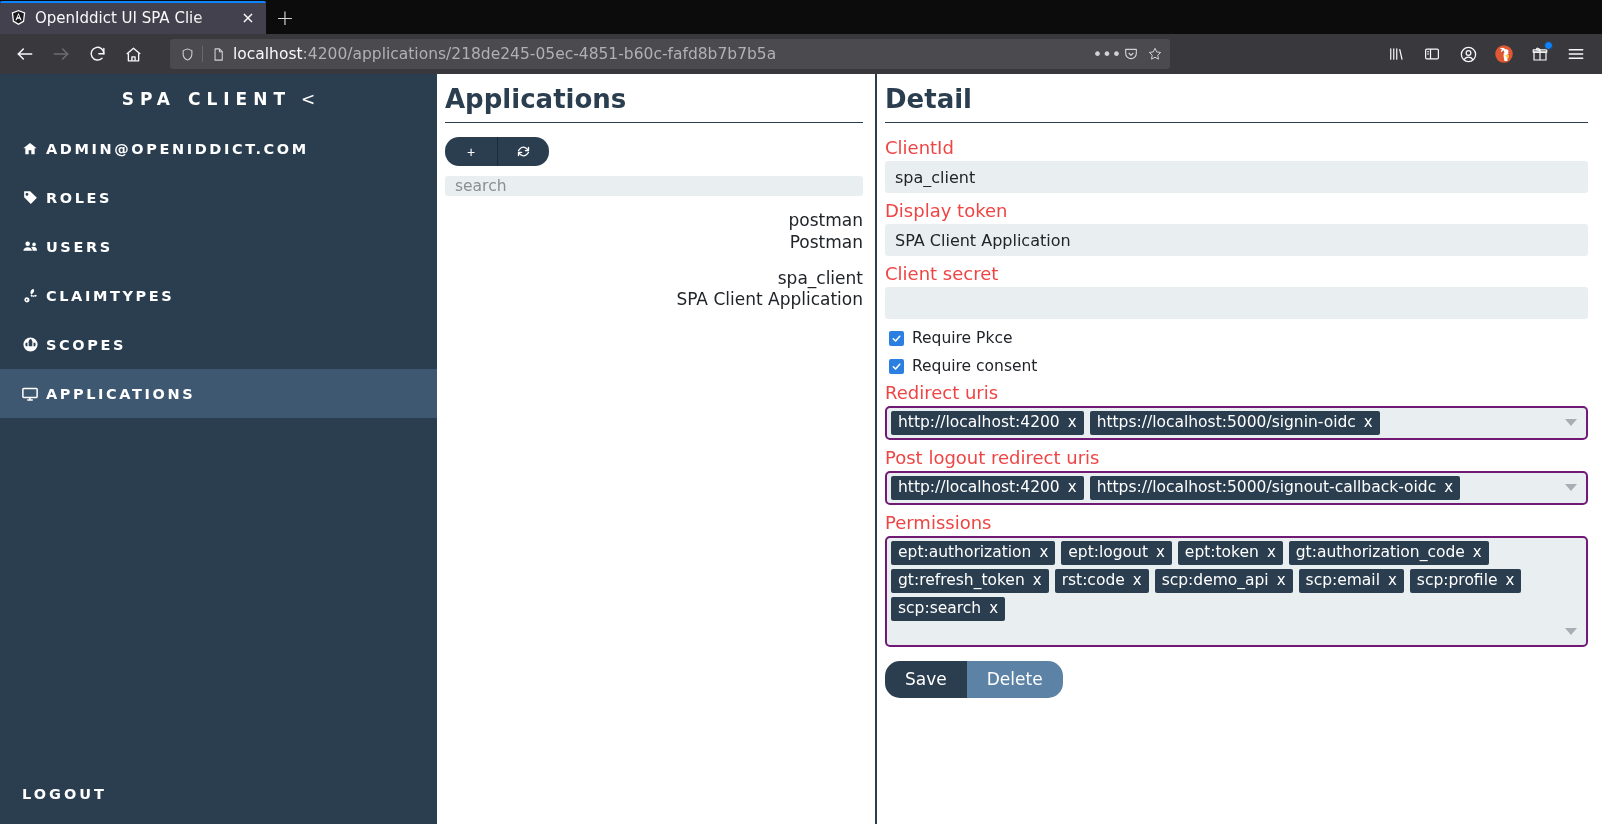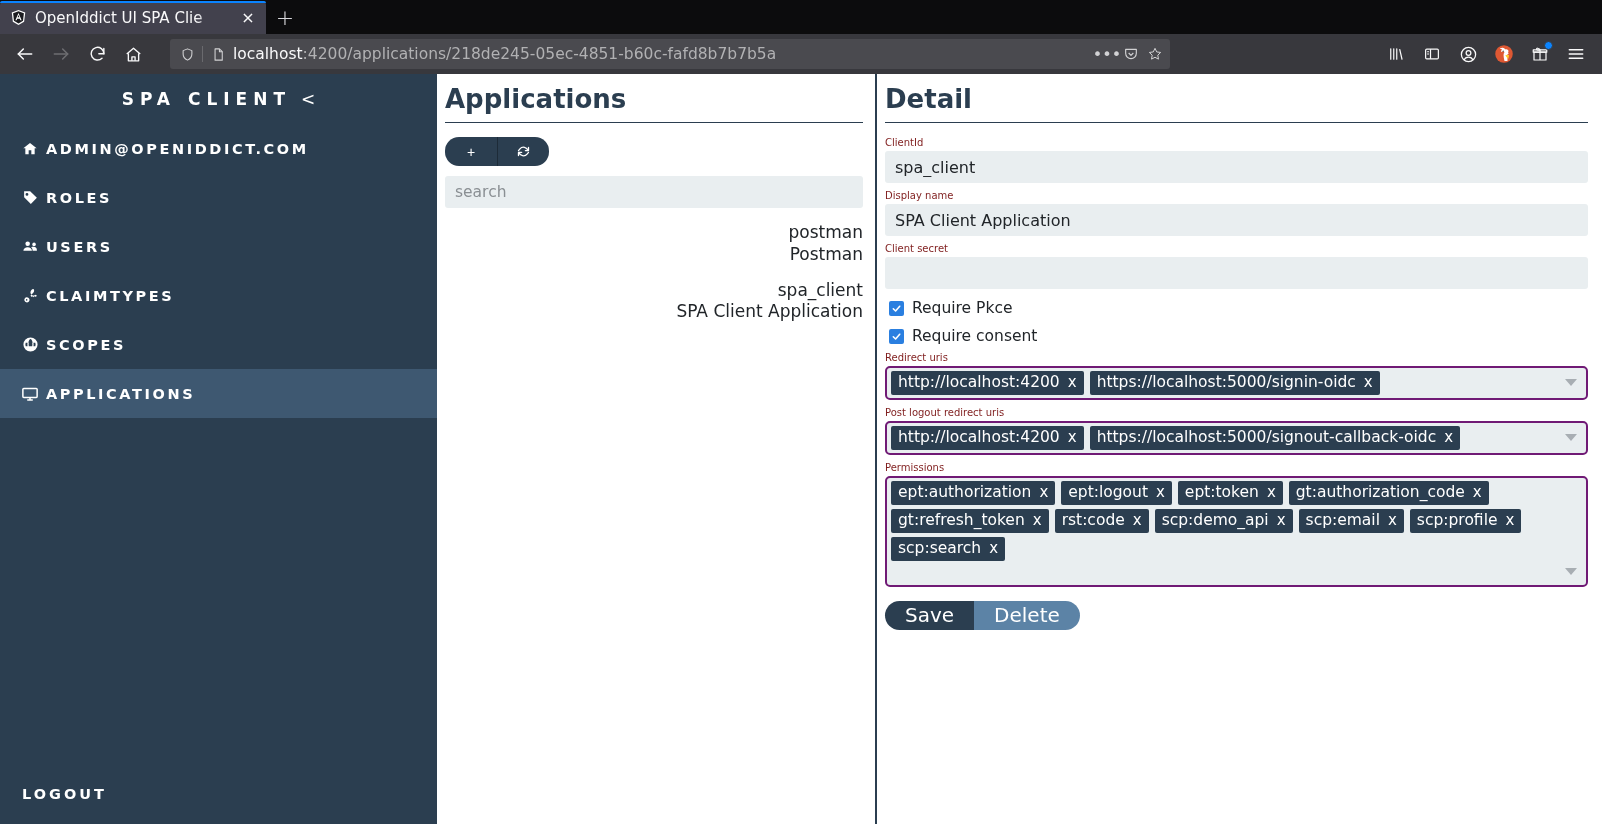--- a/index.html
+++ b/index.html
@@ -112,33 +112,33 @@
   .panel-rule { border-bottom: 1px solid #2b3e50; margin-bottom: 14px; }
   .btn-group { display: flex; margin-bottom: 10px; }
   .btn-group button {
     background: #2b3e50; color: #fff; border: none; height: 29px;
     font-size: 14px; cursor: pointer; display: flex; align-items: center;
     justify-content: center;
   }
   .btn-group button:first-child { border-radius: 14px 0 0 14px; width: 52px; }
   .btn-group button:last-child { border-radius: 0 14px 14px 0; width: 52px; border-left: 1px solid #1d2b38; }
   .search-input {
-    width: 100%; height: 32px; background: #e9eef0; border: none; border-radius: 3px;
+    width: 100%; height: 20px; background: #e9eef0; border: none; border-radius: 3px;
     padding: 0 10px; font-size: 15.5px; color: #4a4a4a;
     font-family: "DejaVu Sans", "Liberation Sans", sans-serif;
   }
   .search-input::placeholder { color: #8a8f93; }
   .app-list { margin-top: 14px; }
   .app-item { margin-bottom: 14px; line-height: 1.28; cursor: pointer; text-align: right; }
   .app-item .cid { font-size: 17px; color: #212529; }
   .app-item .dn { font-size: 17px; color: #212529; }
 
   
   .detail-panel { flex: 1 1 auto; padding: 0 14px 0 8px; overflow: hidden; }
-  .field-label { font-size: 10px; color: #7f1d1d; margin: 7px 0 3px 0; }
+  .field-label { font-size: 18px; color: #ef4444; margin: 7px 0 3px 0; }
   .field-input {
     width: 100%; height: 32px; background: #e9eef0; border: none; border-radius: 3px;
     padding: 0 10px; font-size: 16px; color: #212529;
     font-family: "DejaVu Sans", "Liberation Sans", sans-serif;
   }
   .check-row { display: flex; align-items: center; gap: 8px; margin: 10px 0 0 4px; }
   .cb {
     width: 15px; height: 15px; flex: 0 0 15px; border-radius: 2px;
     background: #2a7fe0; display: flex; align-items: center; justify-content: center;
   }
@@ -160,21 +160,21 @@
   .caret-down {
     position: absolute; right: 9px; width: 0; height: 0;
     border-left: 6px solid transparent; border-right: 6px solid transparent;
     border-top: 7px solid #a8aeb3;
   }
   .tagbox .caret-down { top: 11px; }
   .tagbox.tall .caret-down { top: auto; bottom: 10px; }
 
   .action-row { display: flex; margin-top: 14px; }
   .action-row button {
-    border: none; height: 29px; font-size: 20px; cursor: pointer; color: #fff;
+    border: none; height: 37px; font-size: 17px; cursor: pointer; color: #fff;
     font-family: "DejaVu Sans", "Liberation Sans", sans-serif;
   }
   .btn-save { background: #2b3e50; border-radius: 15px 0 0 15px; padding: 0 20px; }
   .btn-delete { background: #5c83a6; border-radius: 0 15px 15px 0; padding: 0 20px; }
 </style>
 </head>
 <body>
 
 <div id="browser">
 
@@ -402,21 +402,21 @@
       </div>
     </div>
 
     <div class="detail-panel">
       <div class="panel-title">Detail</div>
       <div class="panel-rule"></div>
 
       <div class="field-label">ClientId</div>
       <input class="field-input" type="text" value="spa_client" style="">
 
-      <div class="field-label">Display name</div>
+      <div class="field-label">Display token</div>
       <input class="field-input" type="text" value="SPA Client Application" style="">
 
       <div class="field-label">Client secret</div>
       <input class="field-input" type="text" value="" style="">
 
       <div class="check-row">
         <span class="cb">
           <svg width="11" height="11" viewBox="0 0 24 24" fill="none" stroke="#fff" stroke-width="3.4" stroke-linecap="round" stroke-linejoin="round">
               <path d="M5 12.5 10 17.5 19 7"></path>
             </svg>

